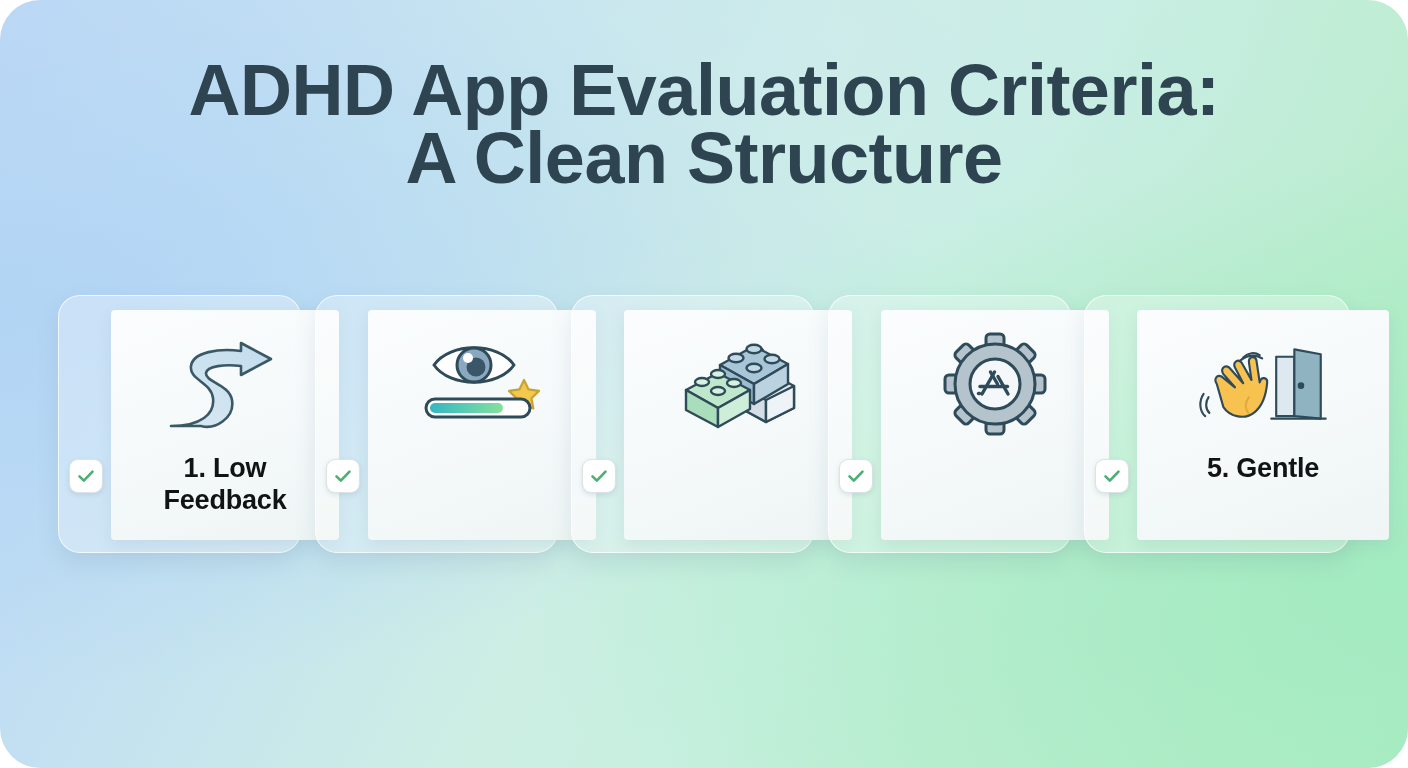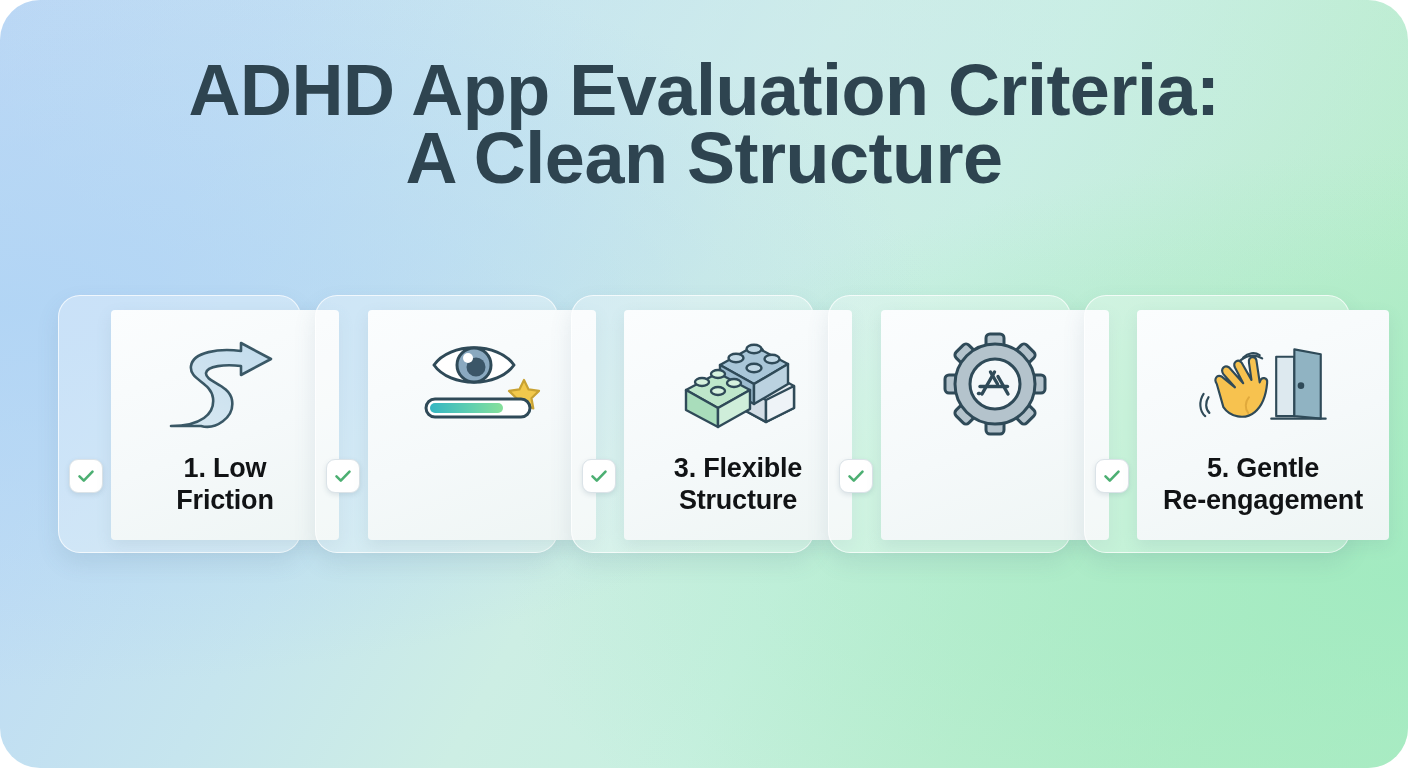--- a/index.html
+++ b/index.html
@@ -178,21 +178,21 @@
                      C 48 48, 26 46, 28 32
                      C 30 18, 56 14, 78 17
                      L 78 9 L 108 25 L 78 41 L 78 32
                      C 62 30, 44 32, 43 39
                      C 42 48, 66 50, 69 66
                      C 72 84, 52 96, 38 92 Z" fill="url(#roadg)" stroke="#3a5866" stroke-width="2.6" stroke-linejoin="round"></path>
           </svg>
         </div>
         <div class="card-label">
           <span>1. Low</span><br>
-          <span>Friction</span>
+          <span>Feedback</span>
         </div>
       </div>
     </div>
 
     <div class="card">
       <div class="checkbox">
         <svg width="20" height="20" viewBox="0 0 20 20" aria-hidden="true">
           <path d="M3.5 10.4 L7.8 14.6 L16.5 5.6" fill="none" stroke="#4caf72" stroke-width="2.6" stroke-linecap="round" stroke-linejoin="round"></path>
         </svg>
       </div>
@@ -251,24 +251,20 @@
 
               <path d="M8 58 L40 41 L72 58 L40 76 Z" fill="#bee7cb"></path>
               <path d="M8 58 L40 76 L40 95 L8 78 Z" fill="#a9ddbb"></path>
               <path d="M40 76 L72 58 L72 77 L40 95 Z" fill="#cfeeda"></path>
               <ellipse cx="24" cy="50" rx="7" ry="4" fill="#d6f2de"></ellipse>
               <ellipse cx="40" cy="42" rx="7" ry="4" fill="#d6f2de"></ellipse>
               <ellipse cx="40" cy="59" rx="7" ry="4" fill="#d6f2de"></ellipse>
               <ellipse cx="56" cy="51" rx="7" ry="4" fill="#d6f2de"></ellipse>
             </g>
           </svg>
-        </div>
-        <div class="card-label">
-          <span>3. Flexible</span><br>
-          <span>Structure</span>
         </div>
       </div>
     </div>
 
     <div class="card">
       <div class="checkbox">
         <svg width="20" height="20" viewBox="0 0 20 20" aria-hidden="true">
           <path d="M3.5 10.4 L7.8 14.6 L16.5 5.6" fill="none" stroke="#4caf72" stroke-width="2.6" stroke-linecap="round" stroke-linejoin="round"></path>
         </svg>
       </div>
@@ -332,19 +328,18 @@
             <g stroke="#2f4a58" stroke-width="2.6" stroke-linejoin="round">
               <rect x="96" y="17" width="22" height="72" fill="#dde9ef"></rect>
               <path d="M118 8 L150 14 L150 92 L118 89 Z" fill="#90b3c2"></path>
               <circle cx="126" cy="52" r="4" fill="#2f4a58" stroke="none"></circle>
               <path d="M90 92 L156 92" stroke-linecap="round" fill="none"></path>
             </g>
           </svg>
         </div>
         <div class="card-label">
           <span>5. Gentle</span><br>
-          <span>Re-engagement</span>
         </div>
       </div>
     </div>
 
   </div>
 </div>
 
 </body></html>

